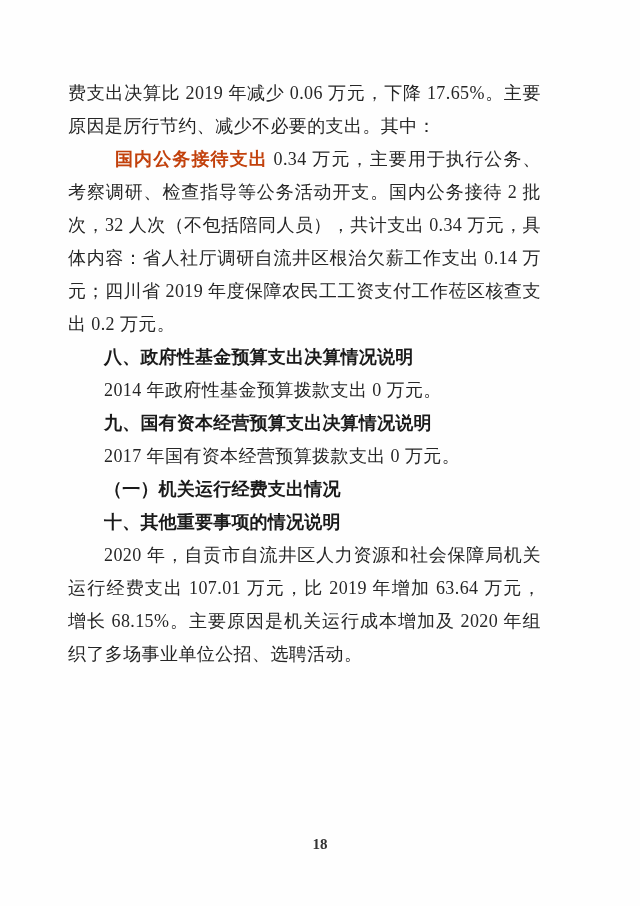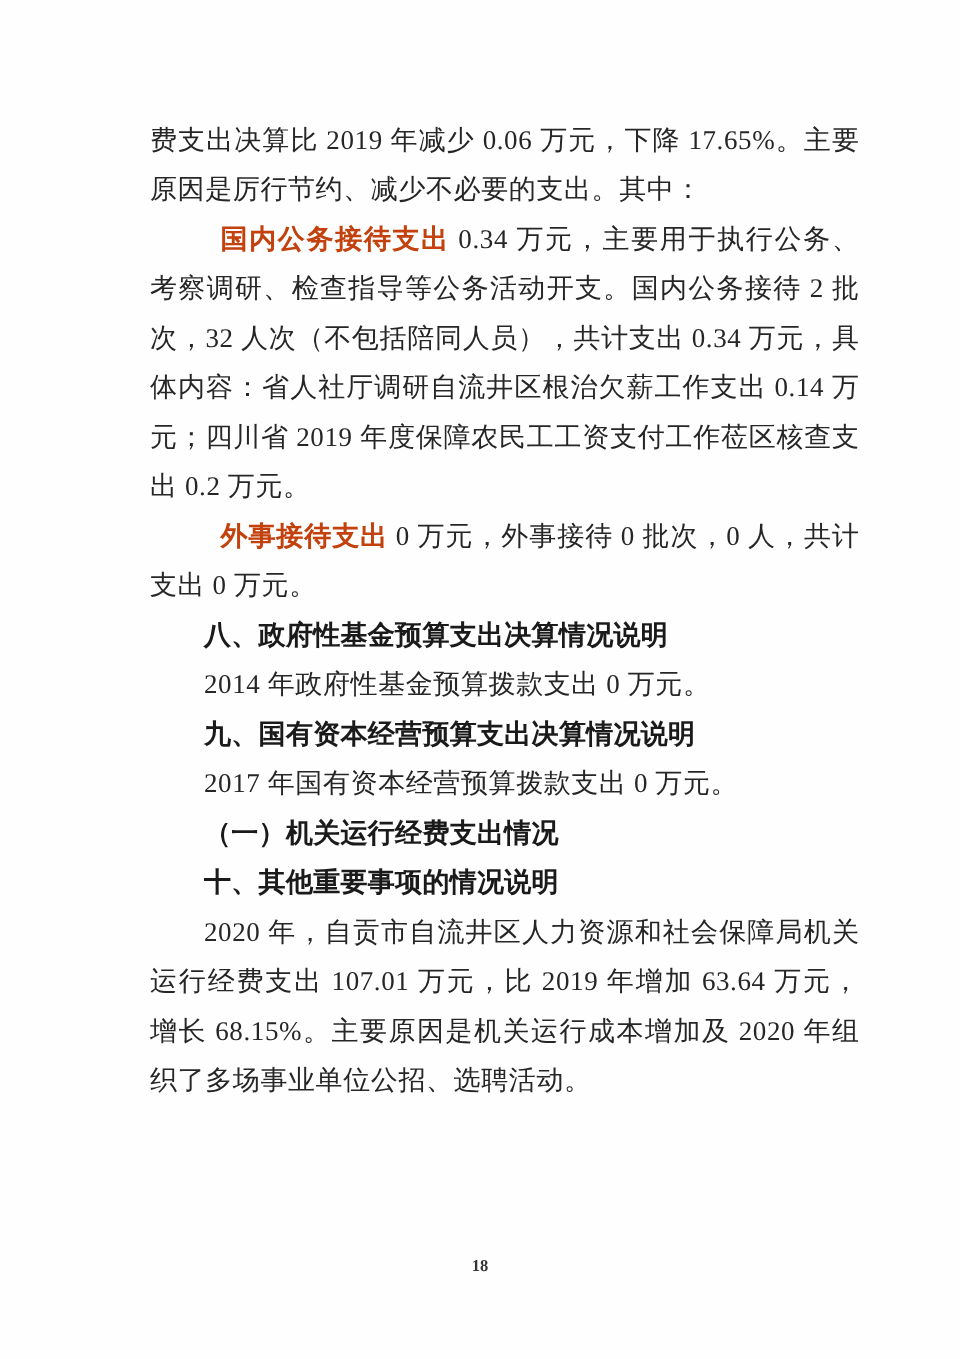--- a/index.html
+++ b/index.html
@@ -12,21 +12,21 @@
   .page {
     position: relative;
     width: 640px;
     height: 906px;
     background: #fefefe;
     overflow: hidden;
     color: #262626;
   }
   .doc {
     position: absolute;
-    left: 100px;
+    left: 68px;
     top: 77px;
     width: 473px;
     font-size: 18px;
     line-height: 33px;
     text-align: justify;
     letter-spacing: 0.4px;
   }
   .para {
     margin: 0;
     text-indent: 2em;
@@ -47,39 +47,38 @@
     font-weight: bold;
     color: #c2410c;
     margin-left: 11px;
   }
   .page-number {
     position: absolute;
     left: 0;
     right: 0;
     top: 837px;
     text-align: center;
-    font-size: 11px;
+    font-size: 15px;
     line-height: 14px;
     color: #333333;
     font-family: "Liberation Serif", "DejaVu Serif", serif;
     font-weight: bold;
   }
 </style>
 </head>
 <body>
 
 <div class="page">
 
   <div class="doc">
 
     <p class="para noindent">费支出决算比 2019 年减少 0.06 万元，下降 17.65%。主要原因是厉行节约、减少不必要的支出。其中：</p>
 
     <p class="para"><span class="bold-lead">国内公务接待支出</span><span> 0.34 万元，主要用于执行公务、考察调研、检查指导等公务活动开支。国内公务接待 2 批次，32 人次（不包括陪同人员），共计支出 0.34 万元，具体内容：省人社厅调研自流井区根治欠薪工作支出 0.14 万元；四川省 2019 年度保障农民工工资支付工作莅区核查支出 0.2 万元。</span></p>
 
-    <p class="para"><span class="bold-lead">外事接待支出</span><span> 0 万元，外事接待 0 批次，0 人，共计支出 0 万元。</span></p>
 
     <p class="heading">八、政府性基金预算支出决算情况说明</p>
 
     <p class="para">2014 年政府性基金预算拨款支出 0 万元。</p>
 
     <p class="heading">九、国有资本经营预算支出决算情况说明</p>
 
     <p class="para">2017 年国有资本经营预算拨款支出 0 万元。</p>
 
     <p class="heading">（一）机关运行经费支出情况</p>

